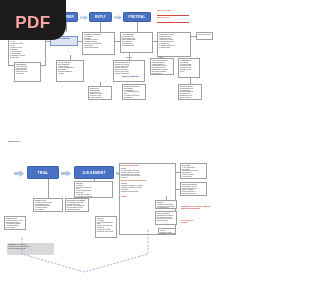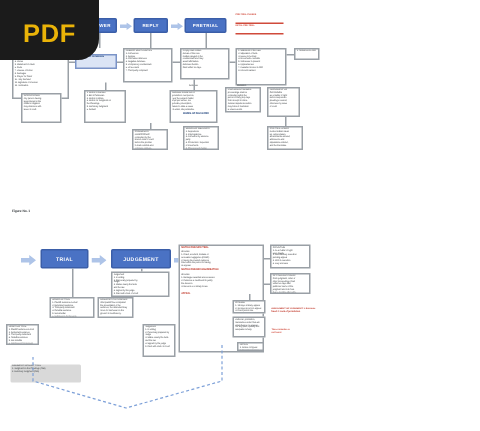--- a/index.html
+++ b/index.html
@@ -54,21 +54,21 @@
                padding:0.6px 1px 0 1px;white-space:pre-line;letter-spacing:-0.05px;}
 
   
   .dashpath{position:absolute;pointer-events:none;}
 
   
   #pdfbadge{position:absolute;left:0;top:-18px;width:66px;height:58px;
             background:#1b1b1b;border-bottom-right-radius:14px;
             display:flex;align-items:flex-end;justify-content:center;
             padding-bottom:7px;box-sizing:border-box;z-index:60;}
-  #pdfbadge span{color:#eab308;font-size:17px;font-weight:bold;letter-spacing:0.5px;
+  #pdfbadge span{color:#fca5a5;font-size:17px;font-weight:bold;letter-spacing:0.5px;
                  font-family:"Liberation Sans","DejaVu Sans",sans-serif;}
 </style>
 </head>
 <body>
 
 <div id="page">
 
   <div class="pbox" style="left:55px;top:12px;width:23px;height:10px;">
     <span>ANSWER</span>
   </div>

